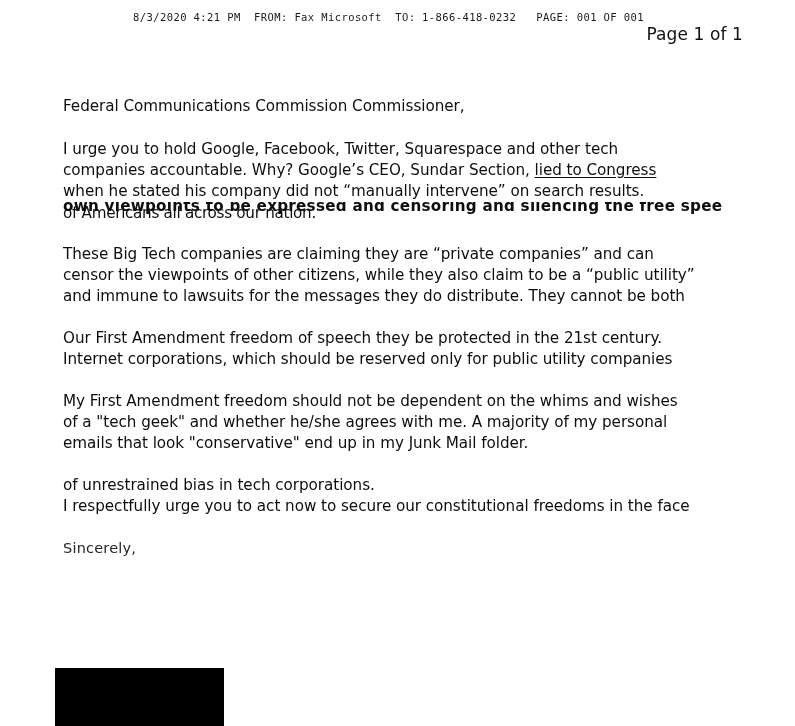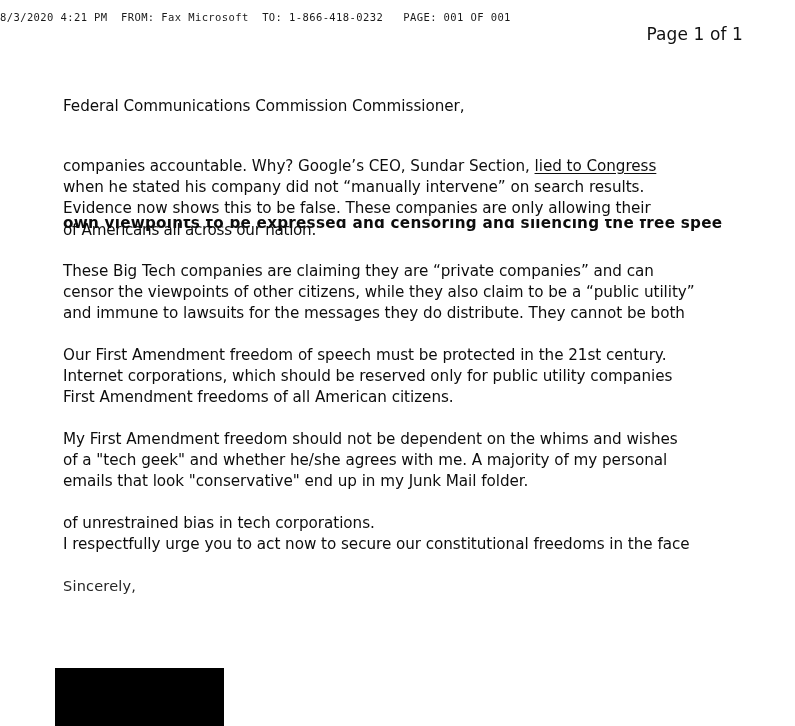--- a/index.html
+++ b/index.html
@@ -23,20 +23,21 @@
     inset: 0;
     background: #ffffff;
   }
 
   
   .fax-header {
     position: absolute;
     top: 11px;
     left: 0;
     width: 777px;
+    text-align: center;
     font-family: "DejaVu Sans Mono", monospace;
     font-size: 10.5px;
     letter-spacing: 0.4px;
     color: #1a1a1a;
     white-space: pre;
   }
 
   
   .page-number {
     position: absolute;
@@ -54,21 +55,21 @@
     left: 63px;
     top: 96px;
     width: 660px;
     font-size: 15.2px;
     line-height: 21px;
     color: #0d0d0d;
     letter-spacing: -0.05px;
   }
 
   .salutation {
-    margin: 0 0 39px 0;
+    margin: 0 0 22px 0;
   }
 
   .para {
     margin: 0 0 21px 0;
   }
 
   .para .line {
     display: block;
     white-space: nowrap;
   }
@@ -127,39 +128,38 @@
 
   <div class="fax-header">8/3/2020 4:21 PM  FROM: Fax Microsoft  TO: 1-866-418-0232   PAGE: 001 OF 001</div>
 
   <div class="page-number">Page 1 of 1</div>
 
   <div class="letter">
 
     <p class="salutation">Federal Communications Commission Commissioner,</p>
 
     <div class="para">
+      <span class="line">I urge you to hold Google, Facebook, Twitter, Squarespace and other tech</span>
       <span class="line"><span>companies accountable. Why?  Google’s CEO, Sundar Section, </span><span class="underlined">lied to Congress</span></span>
       <span class="line">when he stated his company did not “manually intervene” on search results.</span>
-      <span class="line">Evidence now shows this to be false. These companies are only allowing their</span>
       <span class="overlap-line">
         <span class="layer layer-under">own viewpoints to be expressed and censoring and silencing the free speech</span>
         <span class="layer layer-over">of Americans all across our nation.</span>
       </span>
     </div>
 
     <div class="para">
       <span class="line">These Big Tech companies are claiming they are “private companies” and can</span>
       <span class="line">censor the viewpoints of other citizens, while they also claim to be a “public utility”</span>
       <span class="line">and immune to lawsuits for the messages they do distribute. They cannot be both</span>
     </div>
 
     <div class="para">
-      <span class="line">Our First Amendment freedom of speech must be protected in the 21st century.</span>
+      <span class="line">Our First Amendment freedom of speech they be protected in the 21st century.</span>
       <span class="line">Internet corporations, which should be reserved only for public utility companies</span>
-      <span class="line">First Amendment freedoms of all American citizens.</span>
     </div>
 
     <div class="para">
       <span class="line">My First Amendment freedom should not be dependent on the whims and wishes</span>
       <span class="line">of a "tech geek" and whether he/she agrees with me. A majority of my personal</span>
       <span class="line">emails that look "conservative" end up in my Junk Mail folder.</span>
     </div>
 
     <div class="para">
       <span class="line">of unrestrained bias in tech corporations.</span>

